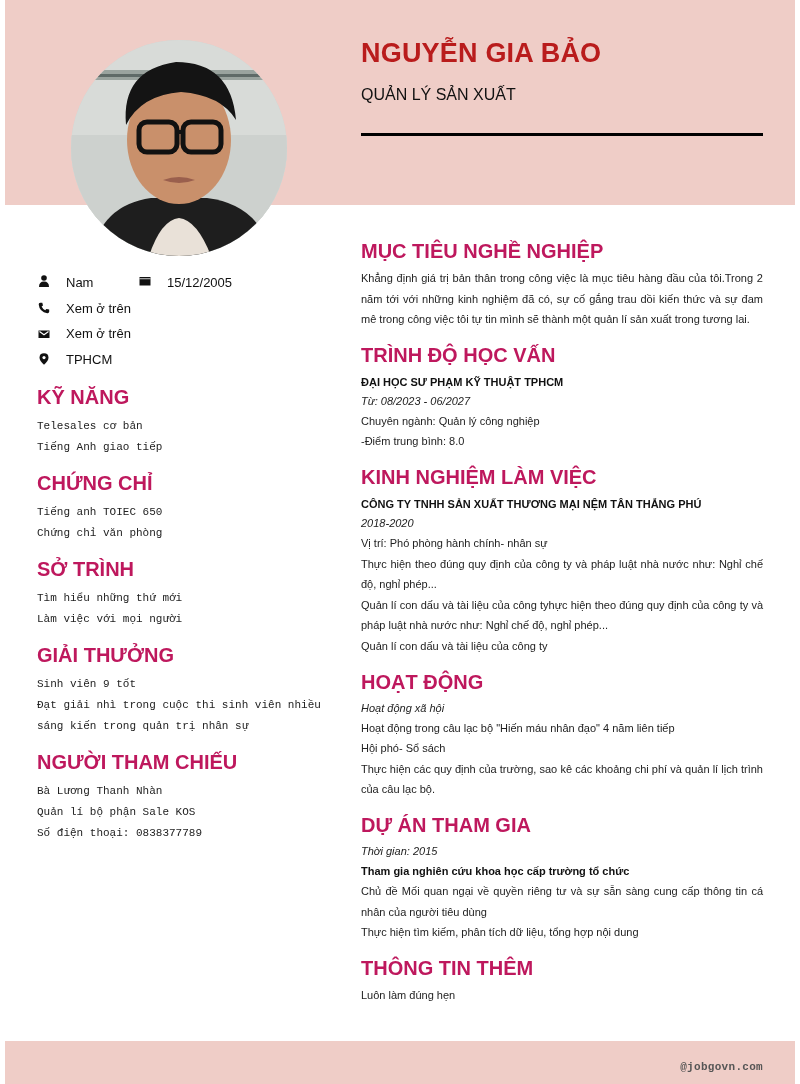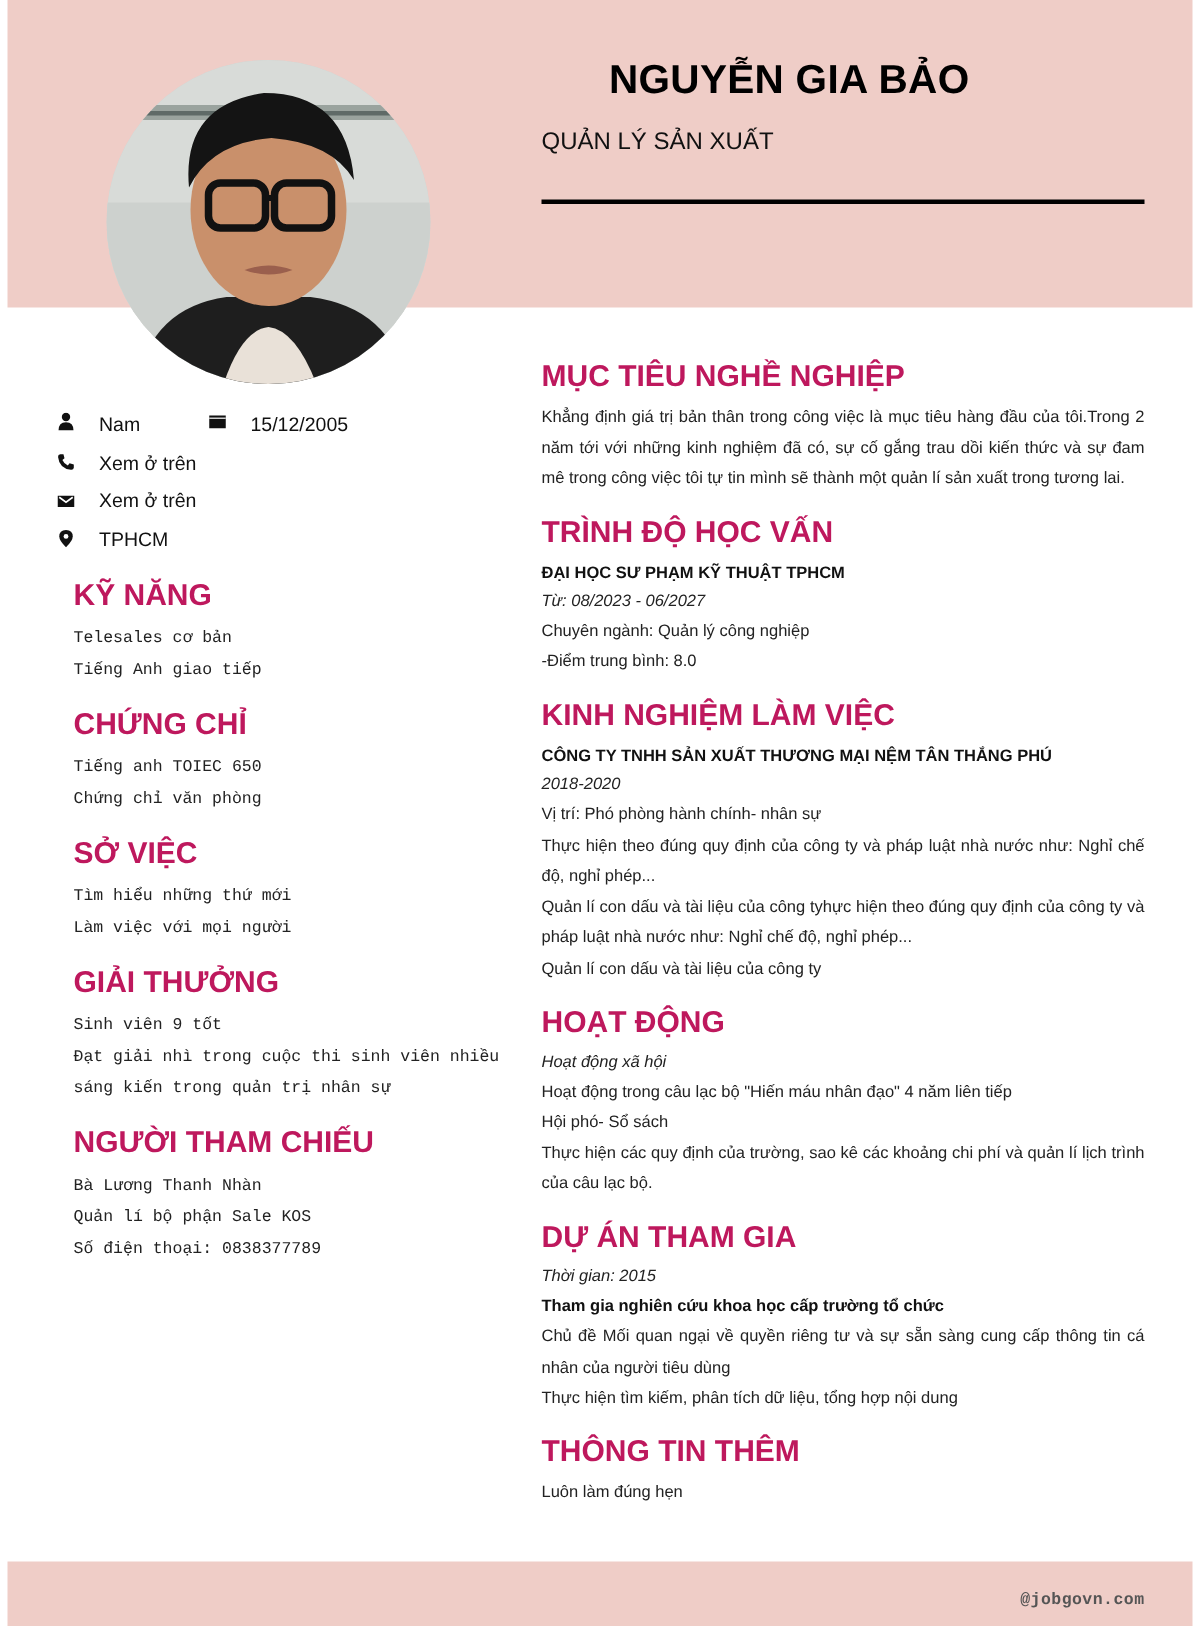--- a/index.html
+++ b/index.html
@@ -6,33 +6,33 @@
   html, body { width: 800px; height: 1084px; background: #ffffff; overflow: hidden; }
   body { font-family: "Liberation Sans", "DejaVu Sans", sans-serif; color: #111; position: relative; }
   .page { position: absolute; left: 5px; top: 0; width: 790px; height: 1084px; background: #fff; }
   .header-band { position: absolute; left: 0; top: 0; width: 790px; height: 205px; background: #efcdc7; }
   .footer-band { position: absolute; left: 0; top: 1041px; width: 790px; height: 43px; background: #efcdc7; }
   .footer-text { position: absolute; right: 32px; top: 20px; font-family: "Liberation Mono", "DejaVu Sans Mono", monospace; font-size: 11px; color: #555; letter-spacing: 0.3px; font-weight: bold; }
 
   .avatar { position: absolute; left: 66px; top: 40px; width: 216px; height: 216px; border-radius: 50%; overflow: hidden; background: #cfd3cf; }
   .avatar svg { width: 100%; height: 100%; display: block; }
 
-  .name { position: absolute; left: 356px; top: 38px; font-size: 27px; font-weight: bold; color: #000000; letter-spacing: 0.2px; margin-left: 45px; }
+  .name { position: absolute; left: 356px; top: 38px; font-size: 27px; font-weight: bold; color: #b91c1c; letter-spacing: 0.2px; }
   .job-title { position: absolute; left: 356px; top: 86px; font-size: 16px; color: #111; }
   .title-rule { position: absolute; left: 356px; top: 133px; width: 402px; height: 3px; background: #000; }
 
   .left-col { position: absolute; left: 32px; top: 270px; width: 300px; }
   .info-row { display: flex; align-items: center; height: 25.5px; font-size: 13px; color: #111; }
   .info-icon { width: 12px; height: 12px; display: inline-flex; align-items: center; justify-content: center; margin-right: 16px; margin-left: 1px; }
   .info-icon svg { width: 12px; height: 12px; fill: #111; }
   .info-label { width: 72px; }
   .info-pair { display: flex; align-items: flex-start; }
 
   .sec-title { font-size: 20px; font-weight: bold; color: #be185d; margin-bottom: 7px; }
-  .left-sec { margin-top: 14px; margin-left: 12px; }
+  .left-sec { margin-top: 14px; }
   .item { font-size: 11px; color: #222; line-height: 21px; font-family: Liberation Mono, monospace; }
 
   .right-col { position: absolute; left: 356px; top: 240px; width: 402px; }
   .right-sec { margin-bottom: 14px; }
   .right-sec .sec-title { margin-bottom: 5px; }
   .para { font-size: 11px; line-height: 20.6px; color: #222; text-align: justify; }
   .sub-bold { font-size: 11px; font-weight: bold; color: #111; line-height: 20px; }
   .sub-italic { font-size: 11px; font-style: italic; color: #222; line-height: 19px; }
 </style>
 </head>
@@ -117,21 +117,21 @@
       <div class="item">Tiếng Anh giao tiếp</div>
     </div>
 
     <div class="left-sec">
       <div class="sec-title">CHỨNG CHỈ</div>
       <div class="item">Tiếng anh TOIEC 650</div>
       <div class="item">Chứng chỉ văn phòng</div>
     </div>
 
     <div class="left-sec">
-      <div class="sec-title">SỞ VIỆC</div>
+      <div class="sec-title">SỞ TRÌNH</div>
       <div class="item">Tìm hiểu những thứ mới</div>
       <div class="item">Làm việc với mọi người</div>
     </div>
 
     <div class="left-sec">
       <div class="sec-title">GIẢI THƯỞNG</div>
       <div class="item">Sinh viên 9 tốt</div>
       <div class="item">Đạt giải nhì trong cuộc thi sinh viên nhiều sáng kiến trong quản trị nhân sự</div>
     </div>
 

